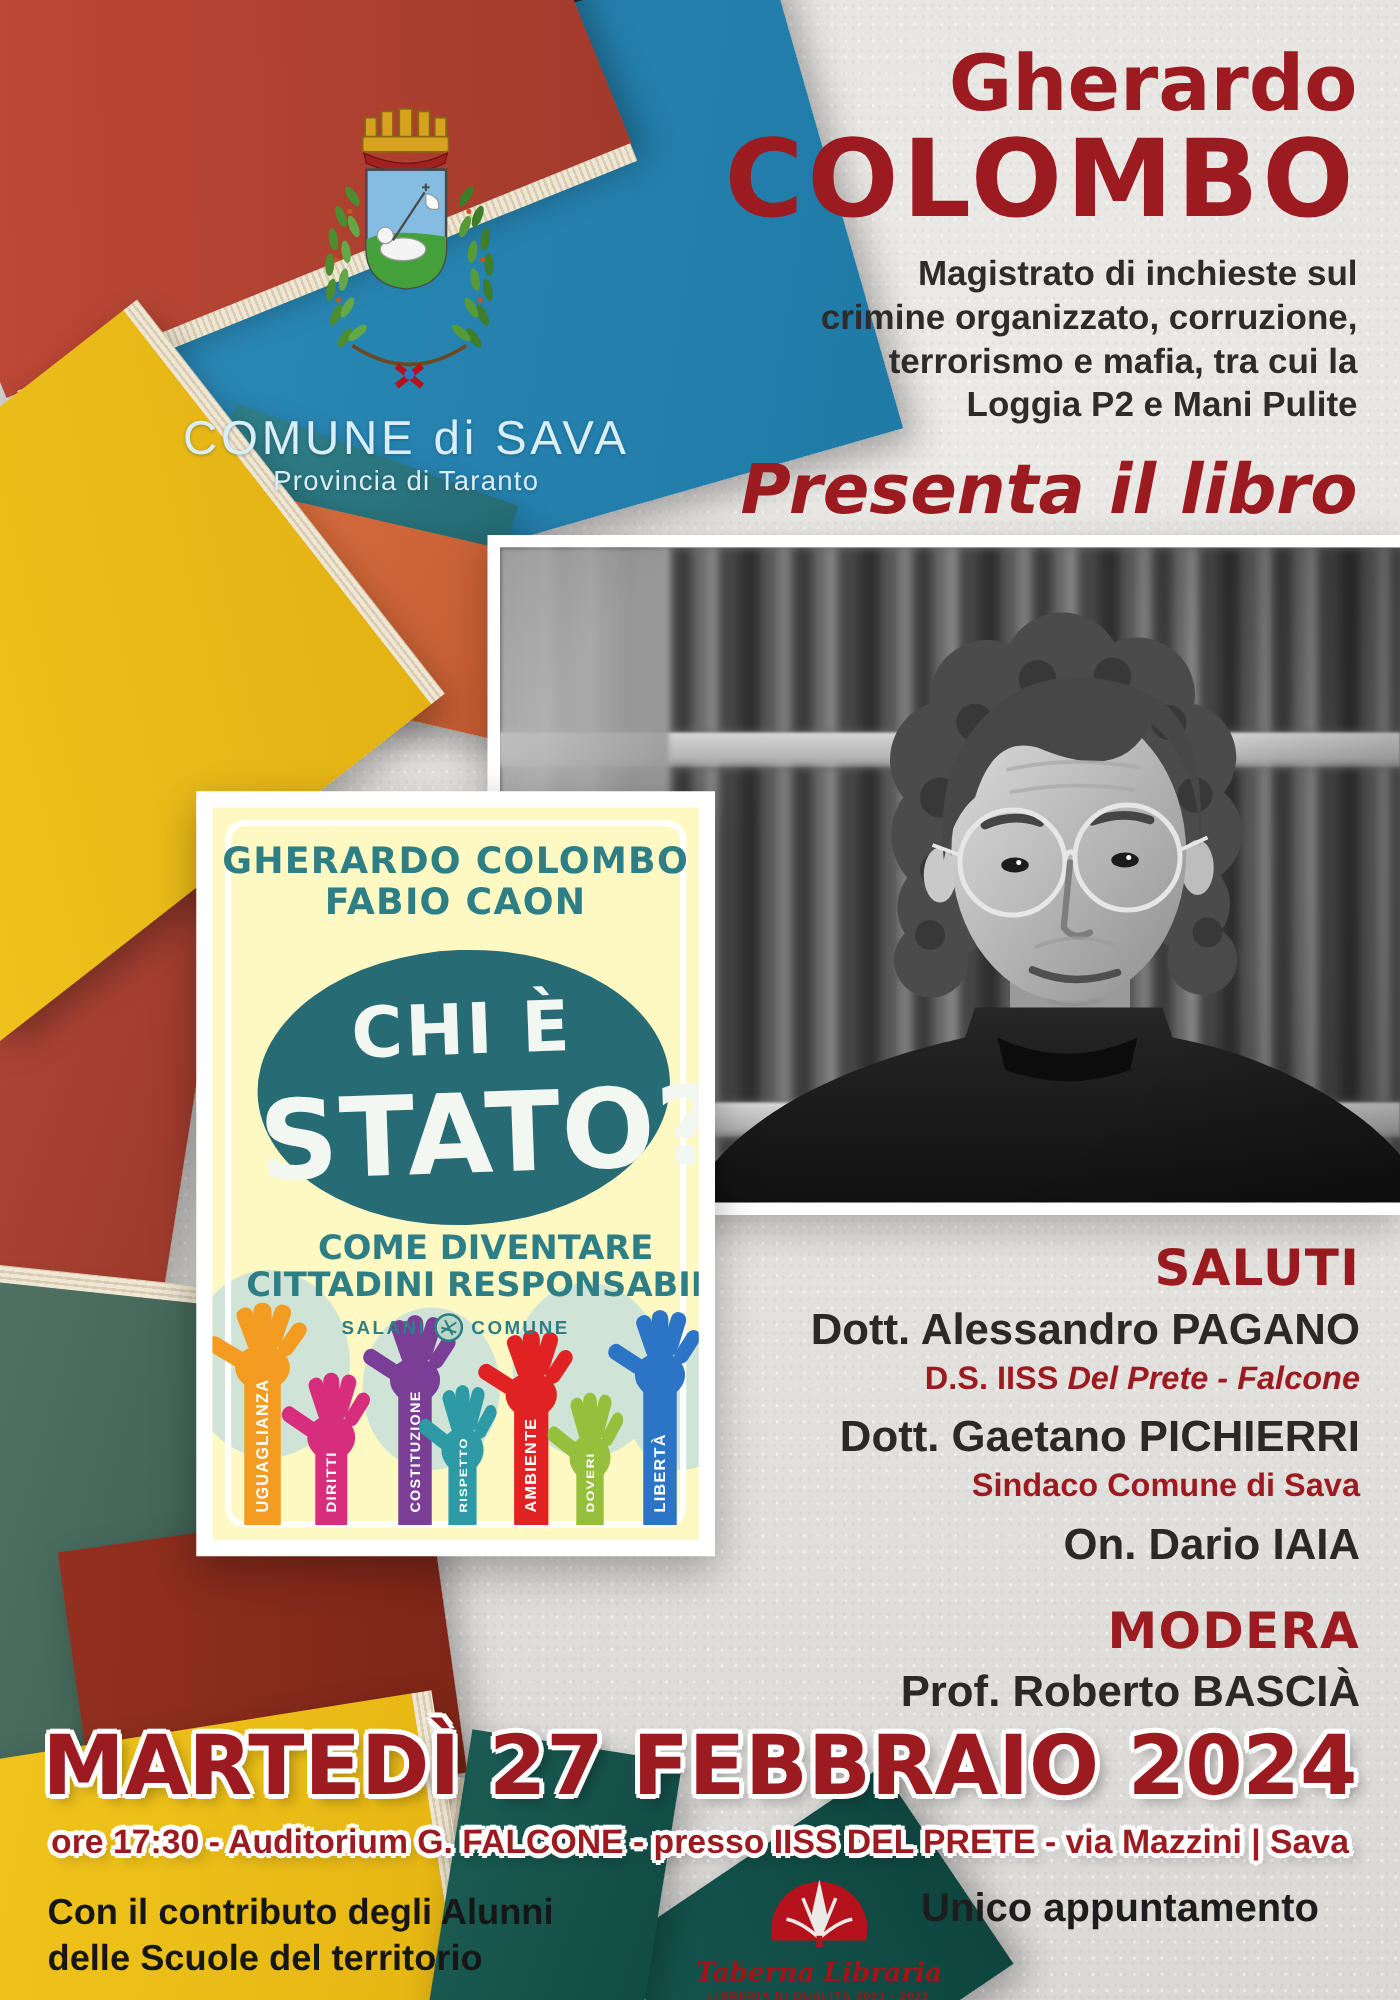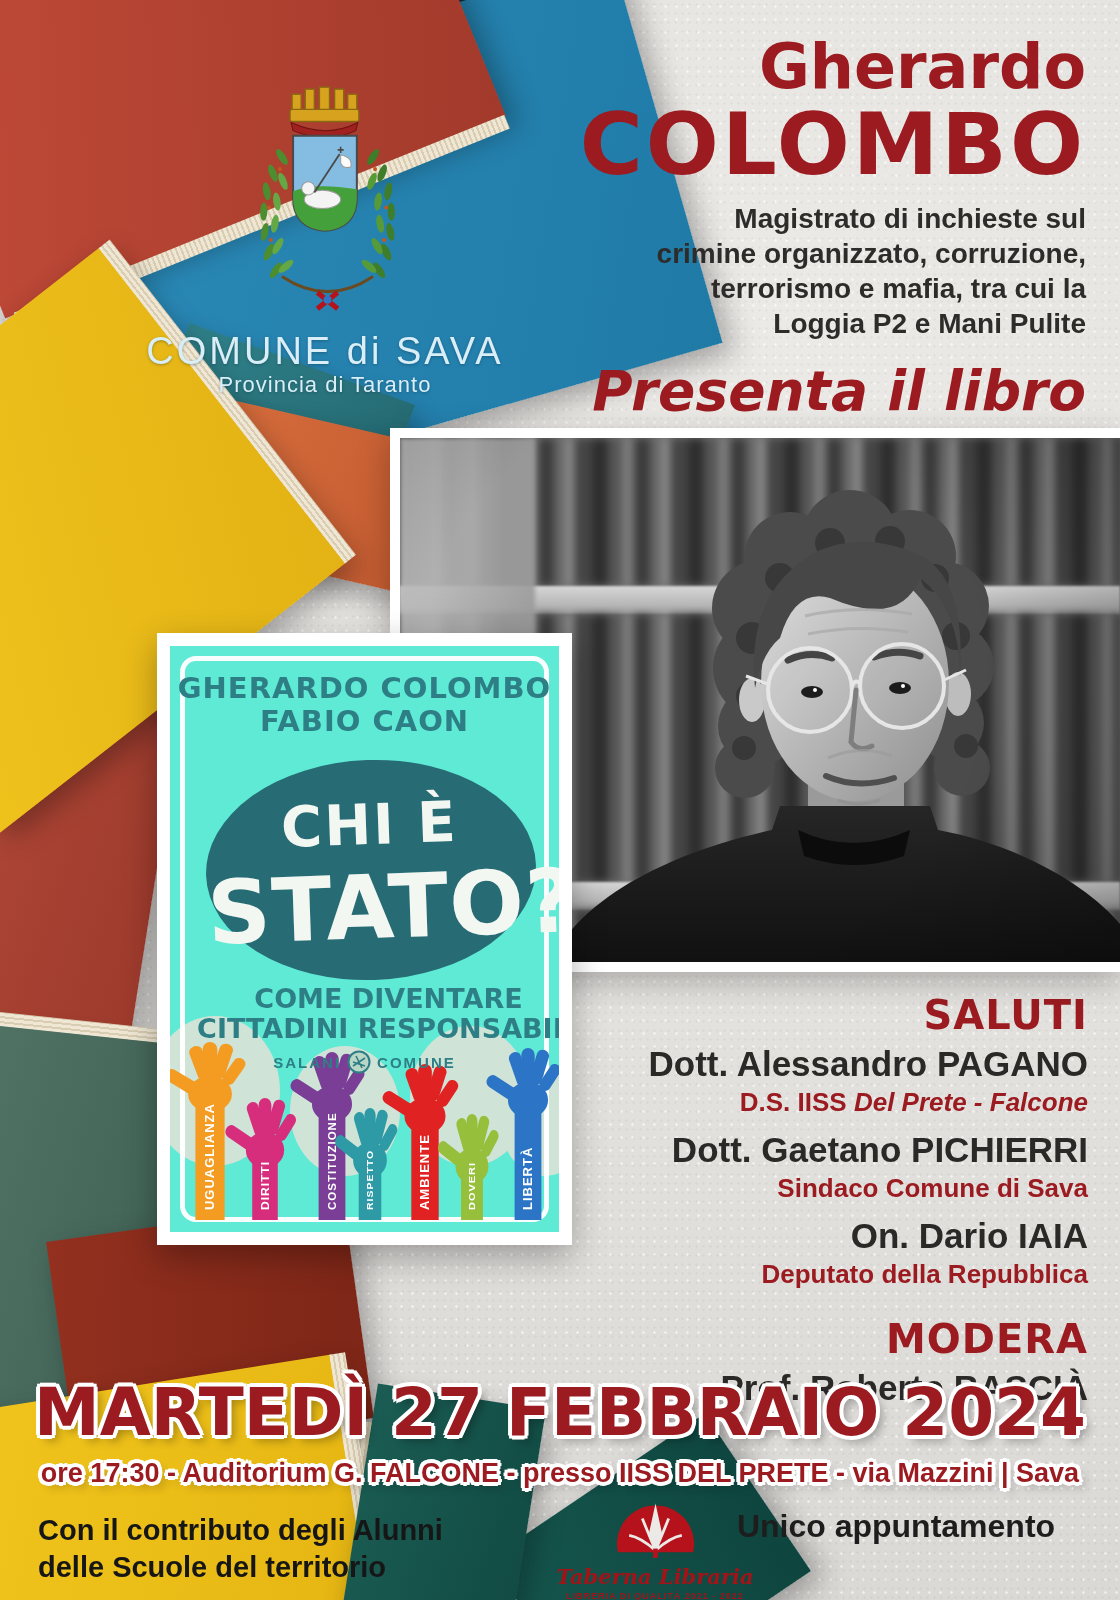--- a/index.html
+++ b/index.html
@@ -32,21 +32,21 @@
   
   .photo-frame { position:absolute; left:390px; top:428px; width:730px; height:544px; background:#fff; padding:10px 0 10px 10px; z-index:3; box-shadow:0 10px 30px rgba(0,0,0,.25); }
   .photo { position:relative; width:720px; height:524px; overflow:hidden; background:#6e6e6e; }
   .shelf-row { position:absolute; left:0; width:720px; filter:blur(4px);
     background:repeating-linear-gradient(90deg,#2e2e2e 0 16px,#565656 16px 30px,#7d7d7d 30px 42px,#3b3b3b 42px 58px,#696969 58px 70px,#8f8f8f 70px 78px,#454545 78px 96px); }
   .shelf-board { position:absolute; left:0; width:720px; height:28px; background:linear-gradient(#d6d6d6,#a8a8a8); filter:blur(1px); }
   .door { position:absolute; left:0; top:0; width:135px; height:524px; background:linear-gradient(90deg,#c2c2c2,#9b9b9b); opacity:.9; filter:blur(2px); }
   .photo-vignette { position:absolute; inset:0; background:radial-gradient(circle at 42% 45%, transparent 55%, rgba(0,0,0,.25)); }
   
   .cover-frame { position:absolute; left:157px; top:633px; width:415px; height:612px; background:#fff; padding:13px; z-index:4; box-shadow:0 12px 32px rgba(0,0,0,.30); }
-  .cover { position:relative; width:389px; height:586px; background:#5eead4; overflow:hidden; }
+  .cover { position:relative; width:389px; height:586px; background:#fef9c3; overflow:hidden; }
   .cover-border { position:absolute; inset:10px; border:5px solid rgba(255,255,255,.95); border-radius:16px; }
   .cover-authors { position:absolute; top:26px; width:100%; text-align:center; font-family:"DejaVu Sans",sans-serif; font-weight:bold; color:#2e7e86; font-size:29px; letter-spacing:1px; line-height:33px; }
   .cover-oval { position:absolute; left:36px; top:114px; width:330px; height:220px; background:#276b75; border-radius:50%; transform:rotate(-2deg); }
   .oval-l1 { position:absolute; top:32px; width:100%; text-align:center; font-family:"DejaVu Sans",sans-serif; font-weight:bold; color:#f3f7f2; font-size:56px; letter-spacing:2px; }
   .oval-l2 { position:absolute; top:96px; width:100%; text-align:center; font-family:"DejaVu Sans",sans-serif; font-weight:bold; color:#f3f7f2; font-size:88px; letter-spacing:1px; }
   .cover-sub { position:absolute; top:338px; width:100%; text-align:center; font-family:"DejaVu Sans",sans-serif; font-weight:bold; color:#2e7e86; font-size:27px; line-height:30px; z-index:3;margin-left:24px; }
   .salani-row { position:absolute; top:404px; width:100%; display:flex; justify-content:center; align-items:center; gap:6px; z-index:3;
     color:#2e7e86; font-size:15px; font-weight:700; letter-spacing:2px; }
   .pale-circle { position:absolute; border-radius:50%; background:#cfe4d7; }
   .hand { position:absolute; bottom:12px; z-index:2; }
@@ -379,21 +379,20 @@
     </div>
   </div>
 
   <div class="program">
     <div class="prog-h">SALUTI</div>
     <div class="prog-name">Dott. Alessandro PAGANO</div>
     <div class="prog-role"><span>D.S. IISS </span><em>Del Prete - Falcone</em></div>
     <div class="prog-name">Dott. Gaetano PICHIERRI</div>
     <div class="prog-role">Sindaco Comune di Sava</div>
     <div class="prog-name">On. Dario IAIA</div>
-    <div class="prog-role">Deputato della Repubblica</div>
     <div class="prog-h prog-modera">MODERA</div>
     <div class="prog-name">Prof. Roberto BASCIÀ</div>
   </div>
 
   <div class="date-line halo">MARTEDÌ 27 FEBBRAIO 2024</div>
   <div class="detail-line halo">ore 17:30 - Auditorium G. FALCONE - presso IISS DEL PRETE - via Mazzini | Sava</div>
 
   <div class="contrib">
     <div>Con il contributo degli Alunni</div>
     <div>delle Scuole del territorio</div>

